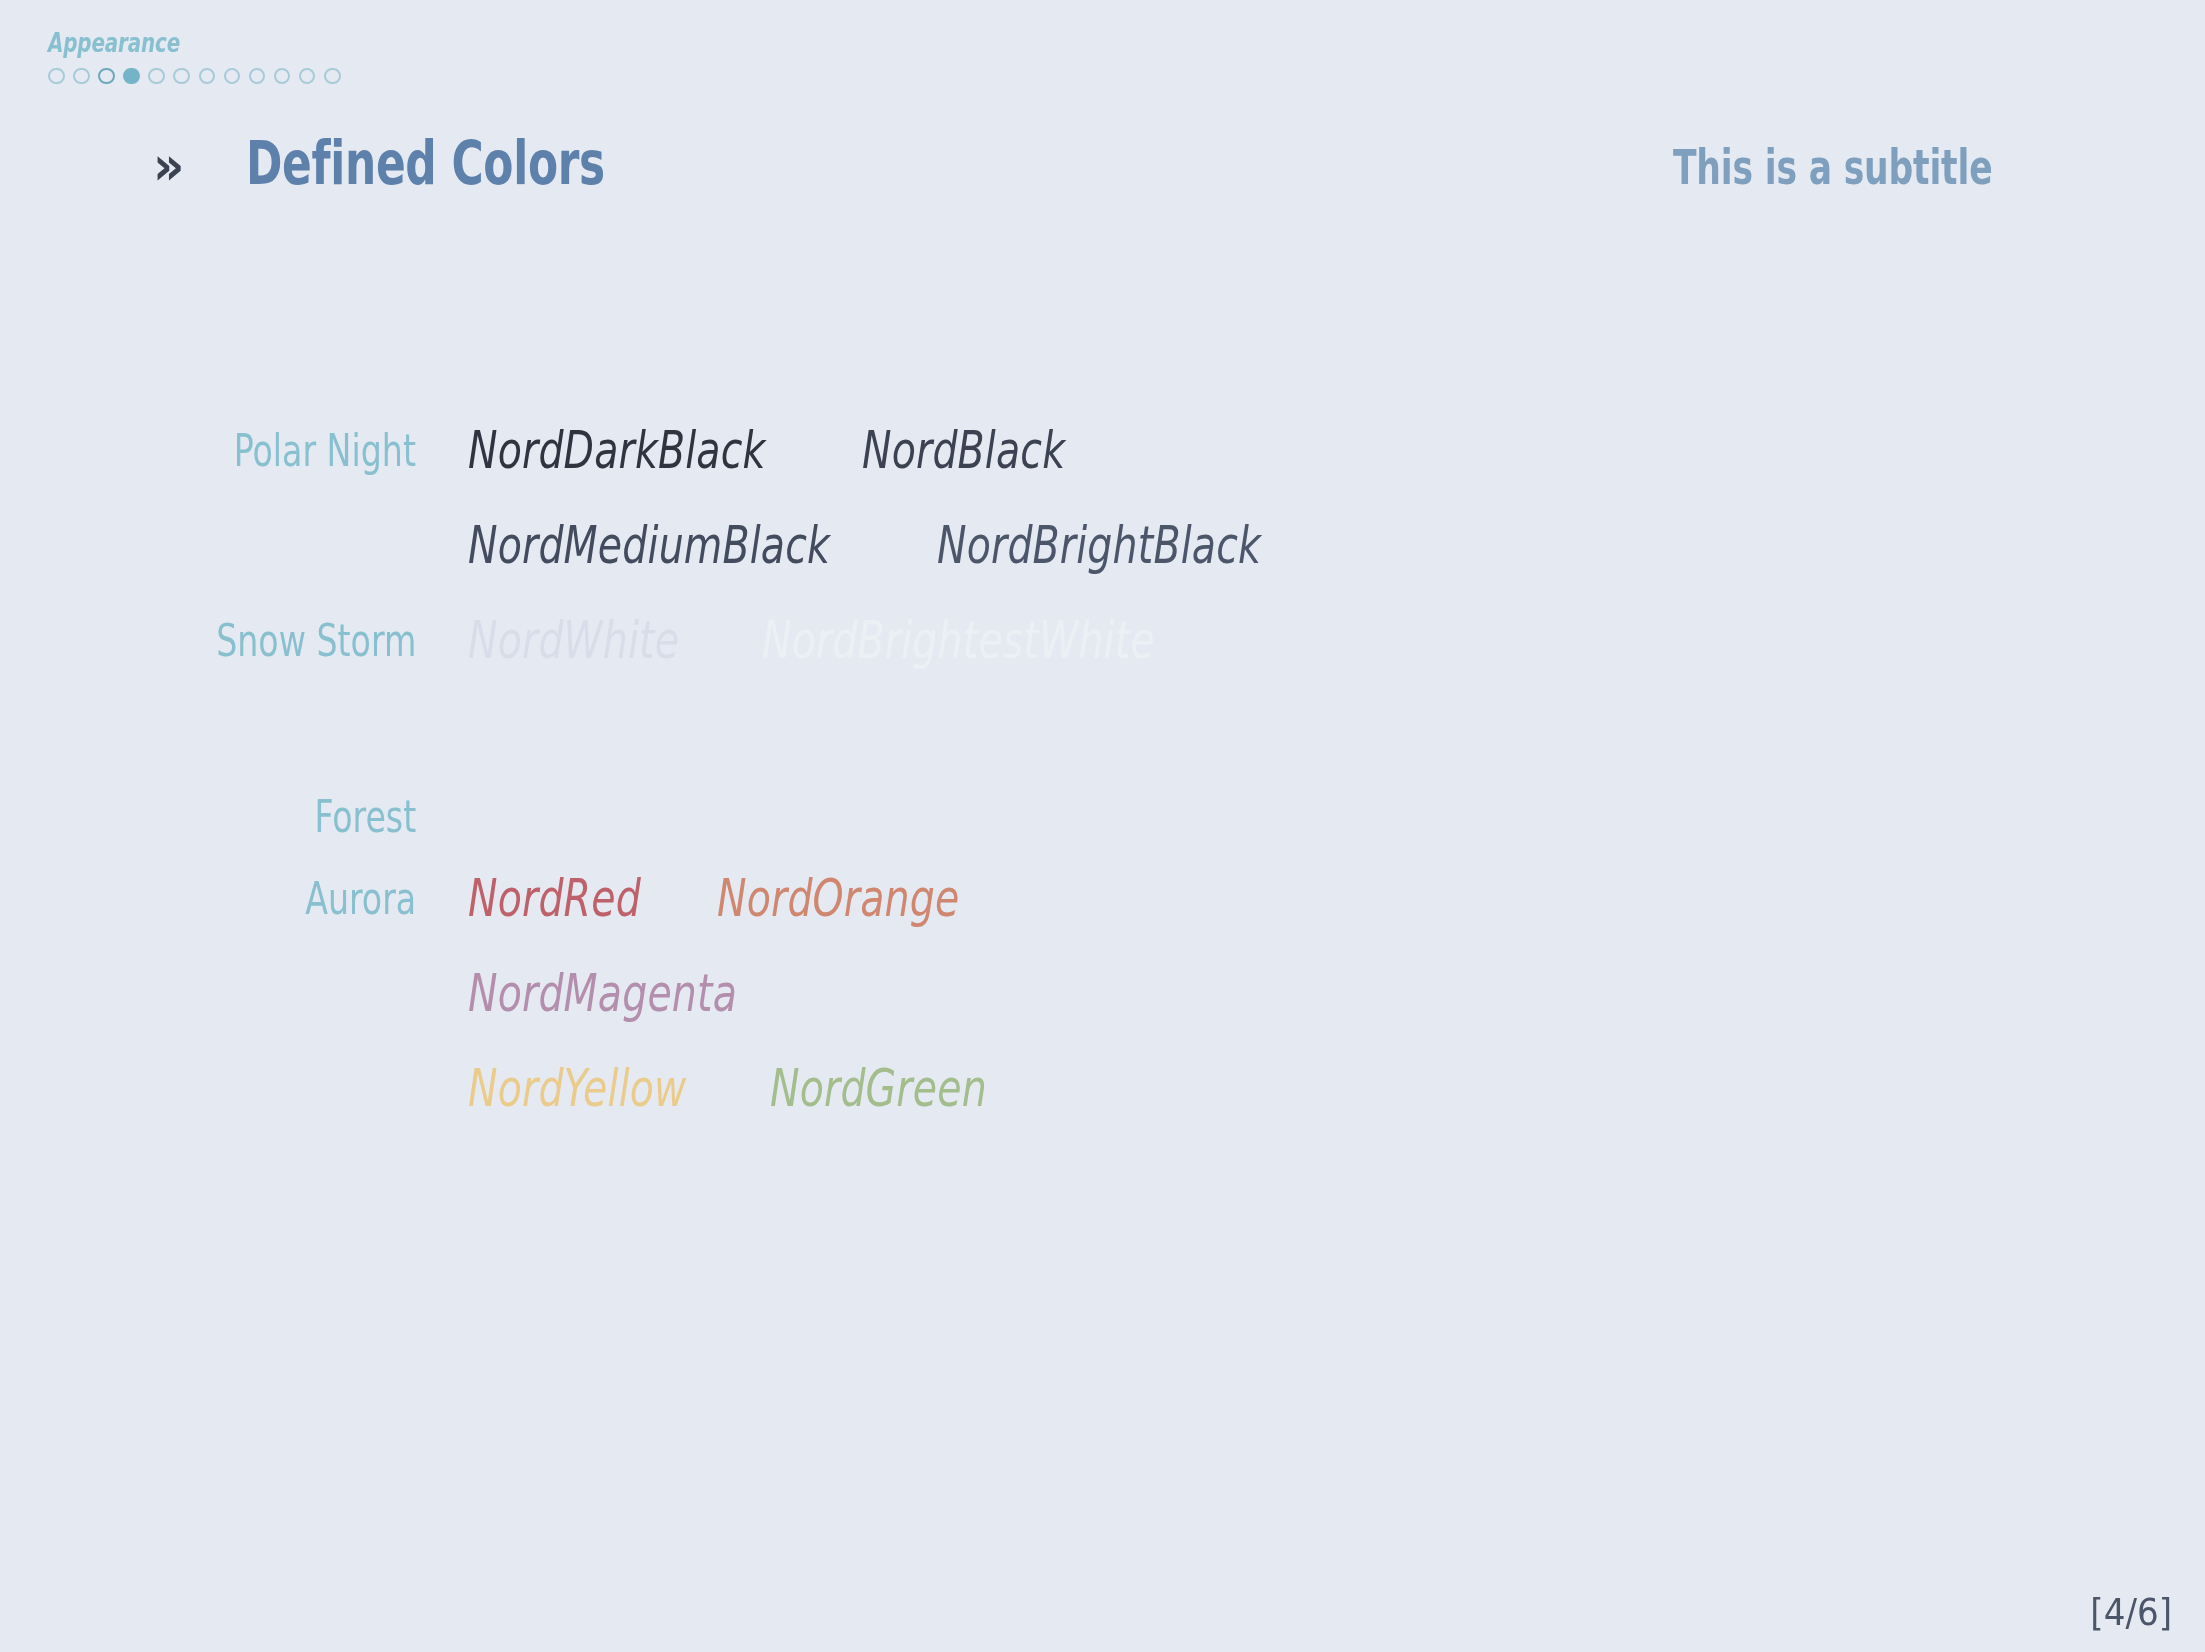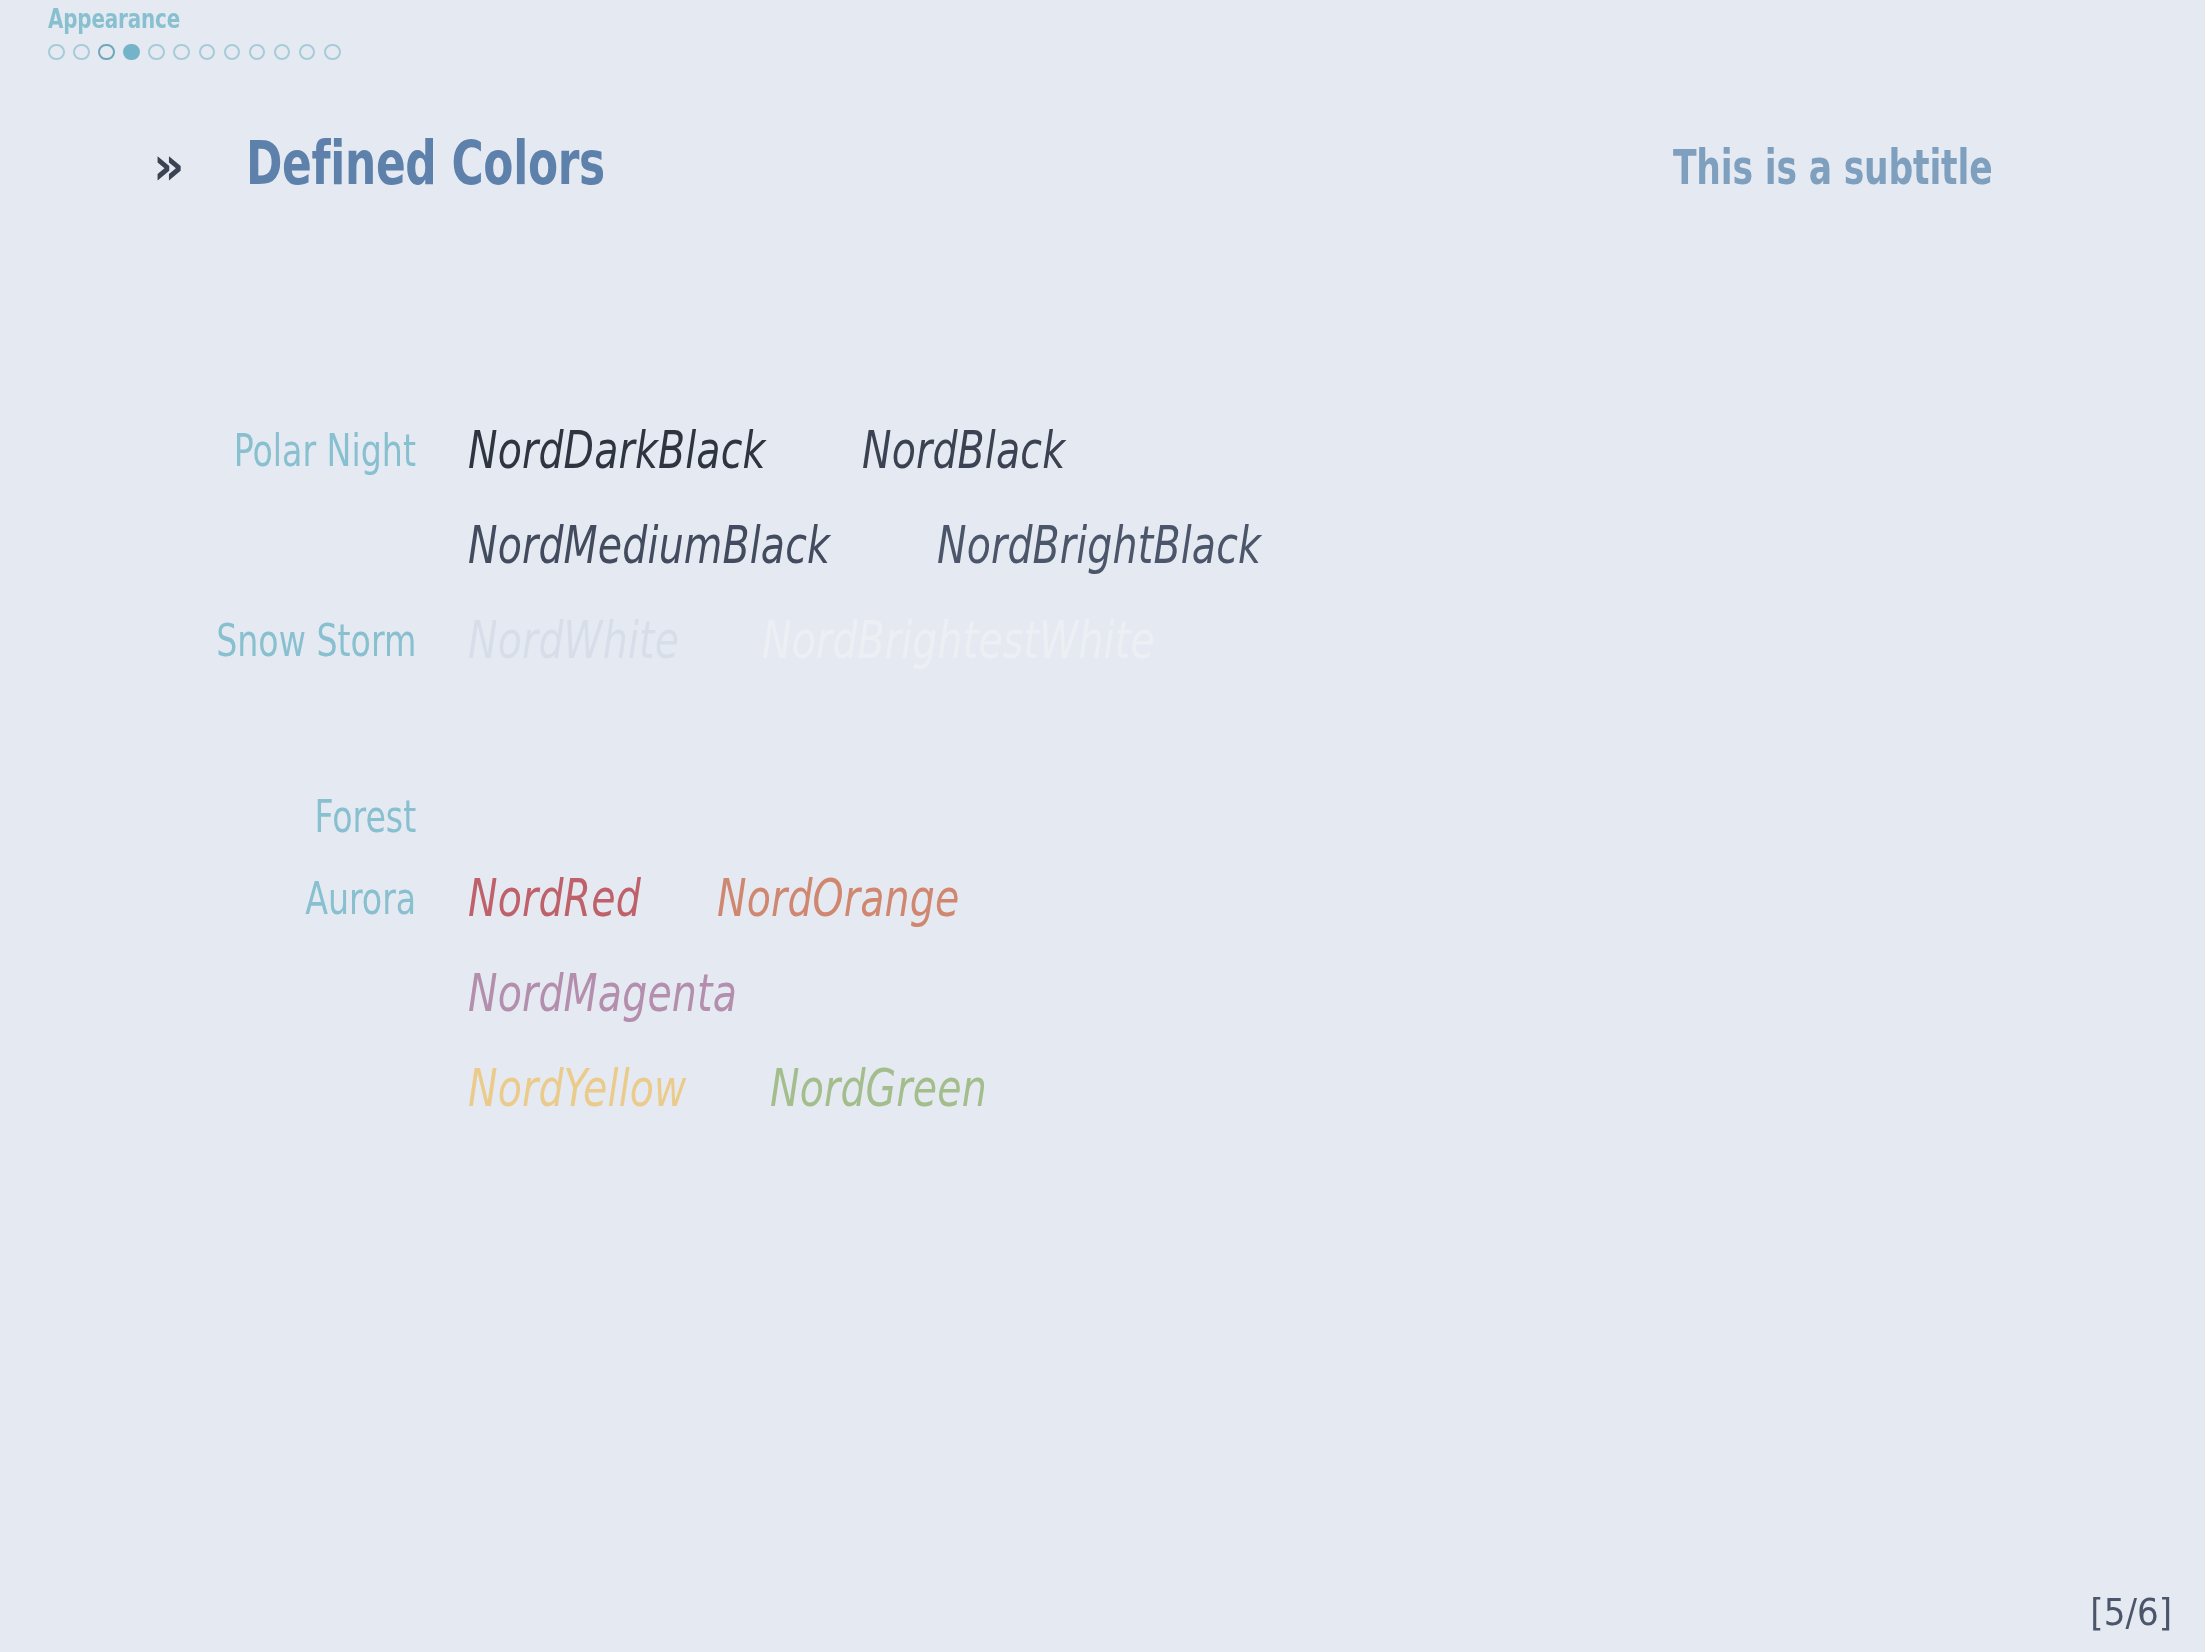--- a/index.html
+++ b/index.html
@@ -12,22 +12,23 @@
     background: #E5EAF2;
     font-family: "DejaVu Sans", sans-serif;
     overflow: hidden;
     position: relative;
   }
 
   
   #section-bar {
     position: absolute;
     left: 48px;
-    top: 5px;
+    top: 29px;
     width: 2107px;
+    font-style: italic;
   }
   #section-name {
     font-family: "DejaVu Sans Condensed", "Liberation Sans Narrow", "Liberation Sans", sans-serif;
     font-weight: bold;
     font-size: 27px;
     letter-spacing: -0.2px;
     color: #88C0D0;
     line-height: 1;
     transform: scaleX(0.82);
     transform-origin: left center;
@@ -219,14 +220,14 @@
     <div class="group">
       <div class="group-label-cell"><span class="group-label">Aurora</span></div>
       <div class="group-values">
         <div class="value-line"><span class="color-name" style="color: rgb(191, 97, 106);">NordRed</span><span class="color-name" style="color: rgb(208, 135, 112);">NordOrange</span></div>
         <div class="value-line"><span class="color-name" style="color: rgb(180, 142, 173);">NordMagenta</span></div>
         <div class="value-line"><span class="color-name" style="color: rgb(235, 203, 139);">NordYellow</span><span class="color-name" style="color: rgb(163, 190, 140);">NordGreen</span></div>
       </div>
     </div>
   </div>
 
-<div id="page-number">[5/6]</div>
+<div id="page-number">[4/6]</div>
 
 
 </body></html>

